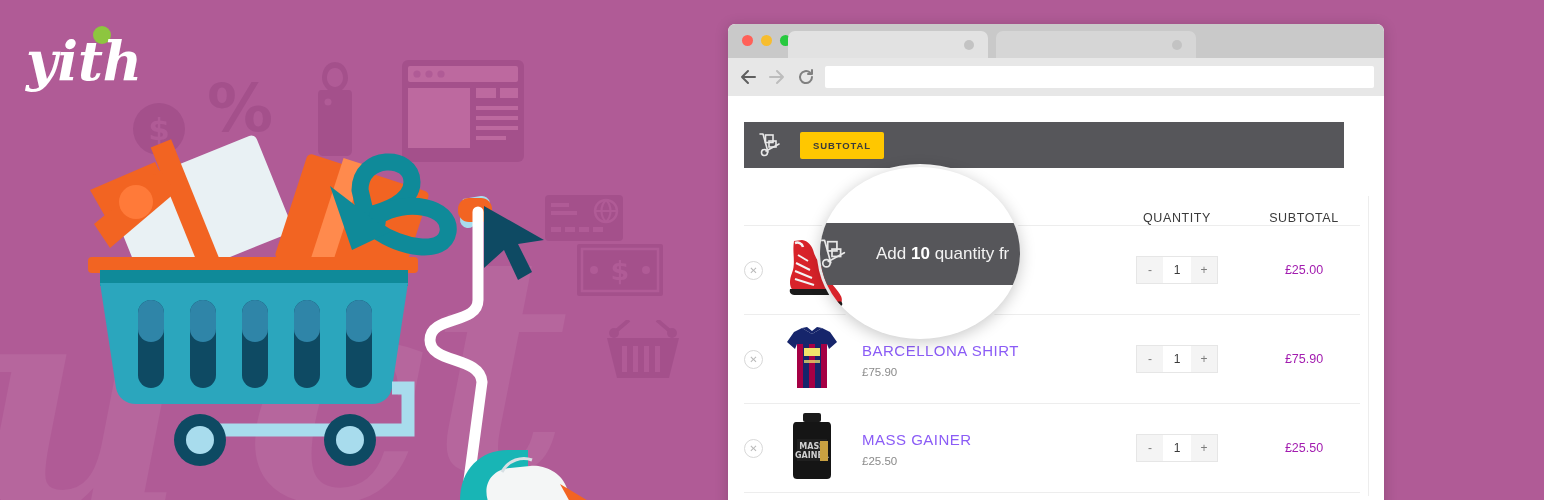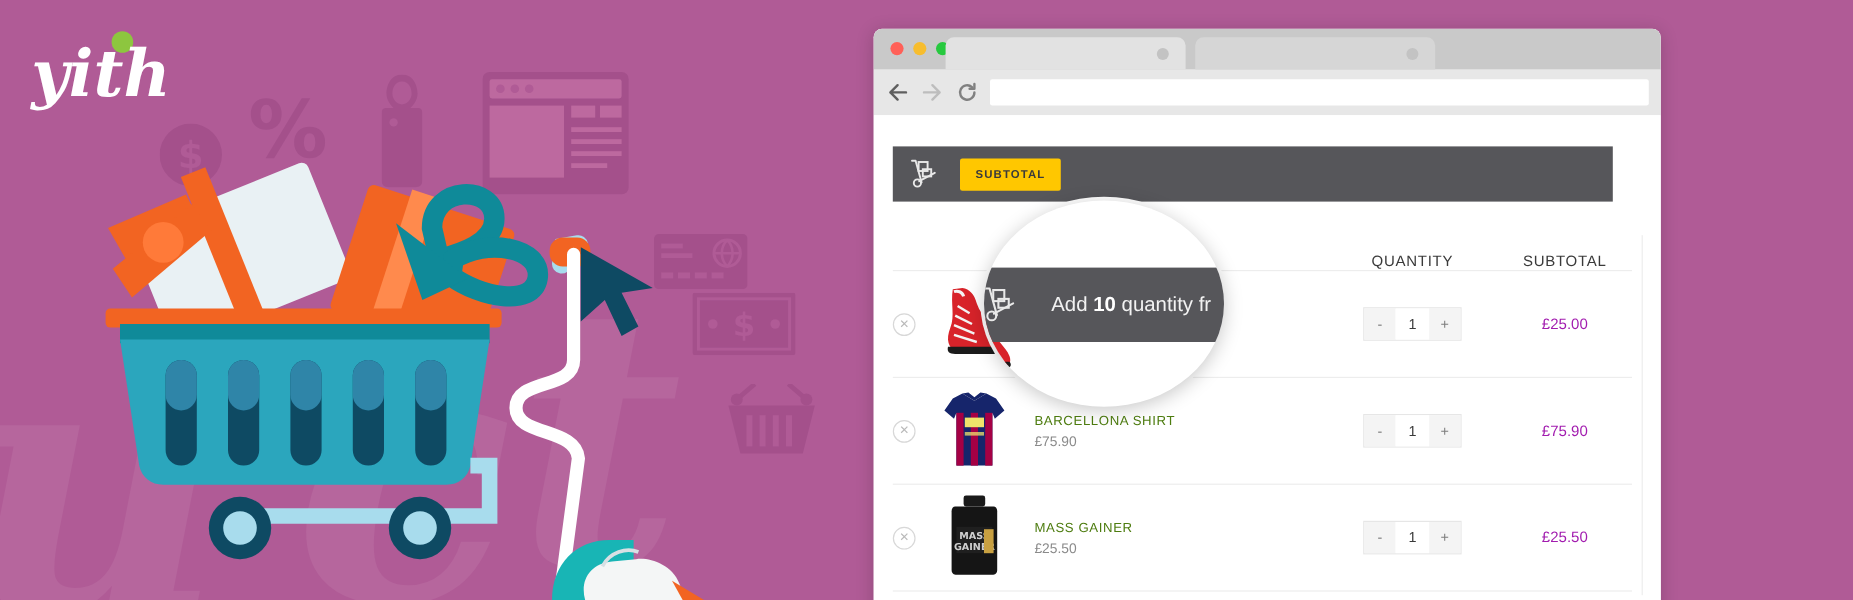--- a/index.html
+++ b/index.html
@@ -104,21 +104,21 @@
     display: flex; align-items: center; height: 89px;
     border-bottom: 1px solid #ededed;
   }
   .remove {
     width: 19px; height: 19px; border-radius: 50%;
     border: 1px solid #d8d8d8; color: #b9b9b9; font-size: 10px;
     display: flex; align-items: center; justify-content: center;
     cursor: pointer; background: #fff;
   }
   .thumb { width: 56px; height: 70px; }
-  .pname { font-size: 11px; color: #4d7c0f; letter-spacing: .5px; line-height: 1.5; }
+  .pname { font-size: 15px; color: #8b5cf6; letter-spacing: .5px; line-height: 1.5; }
   .pprice { font-size: 11.5px; color: #8a8a8a; margin-top: 3px; }
   .stepper { display: inline-flex; border: 1px solid #e6e6e6; }
   .stepper span, .stepper input {
     width: 26px; height: 26px; display: flex; align-items: center;
     justify-content: center; font-size: 12px; color: #7d7d7d;
     background: #f4f4f4; cursor: pointer; user-select: none;
   }
   .stepper input {
     width: 28px; background: #fff; border: none; text-align: center;
     color: #3a3a3a; outline: none; display: block; line-height: 26px;

